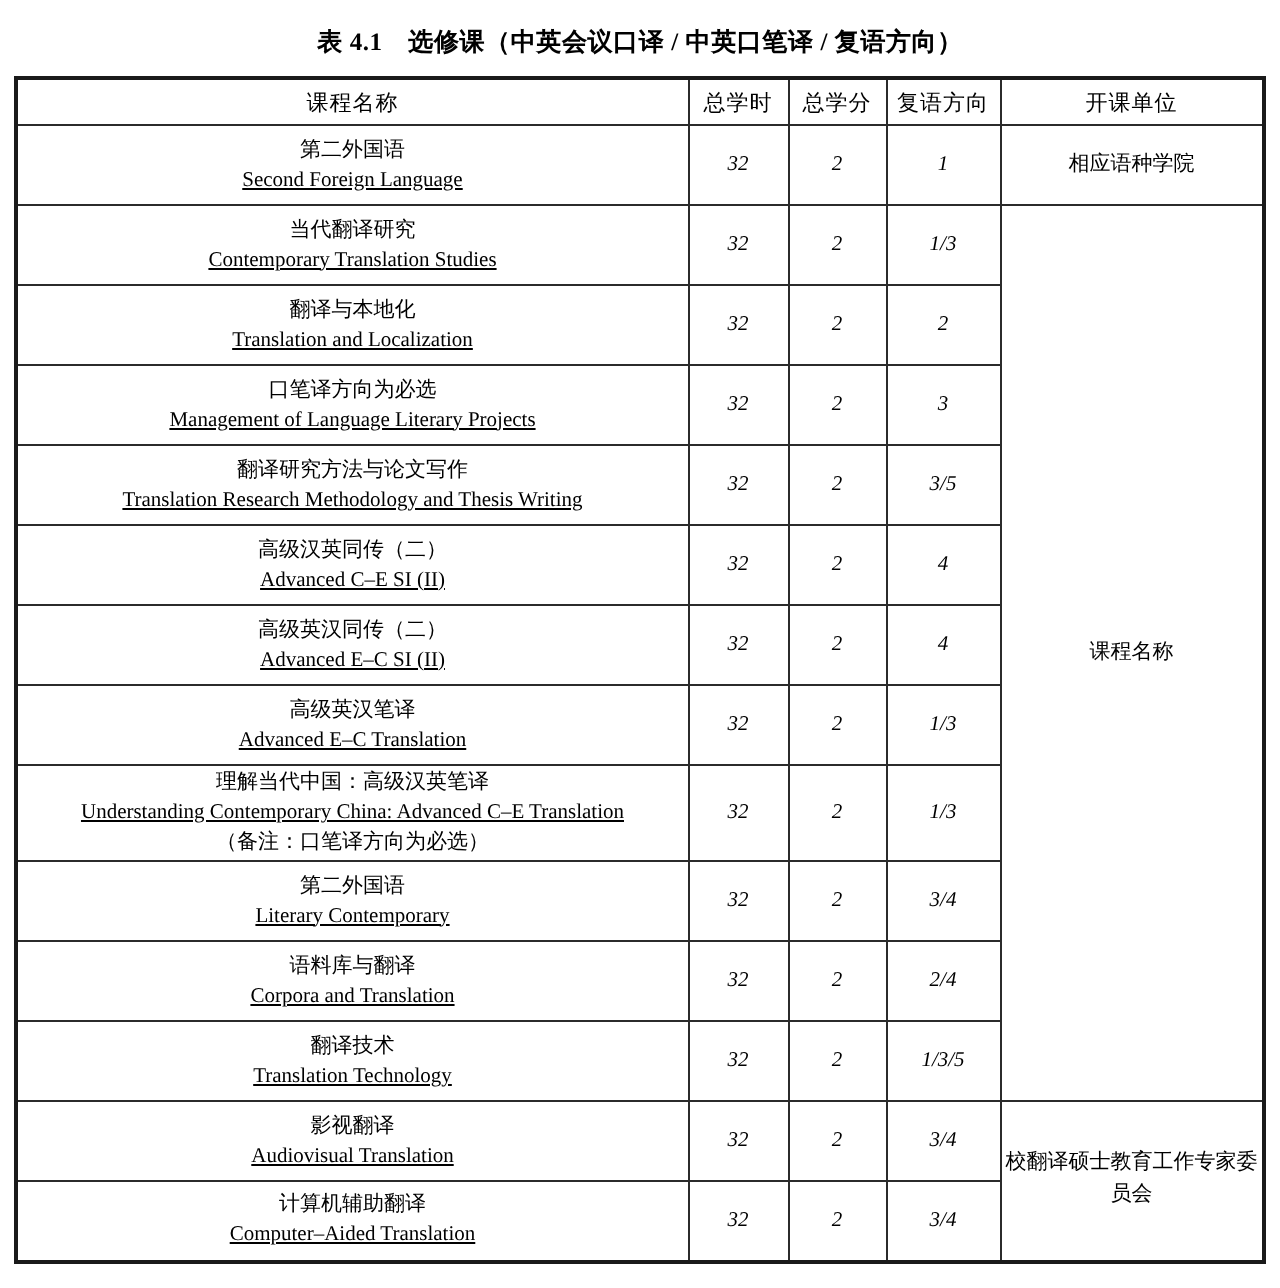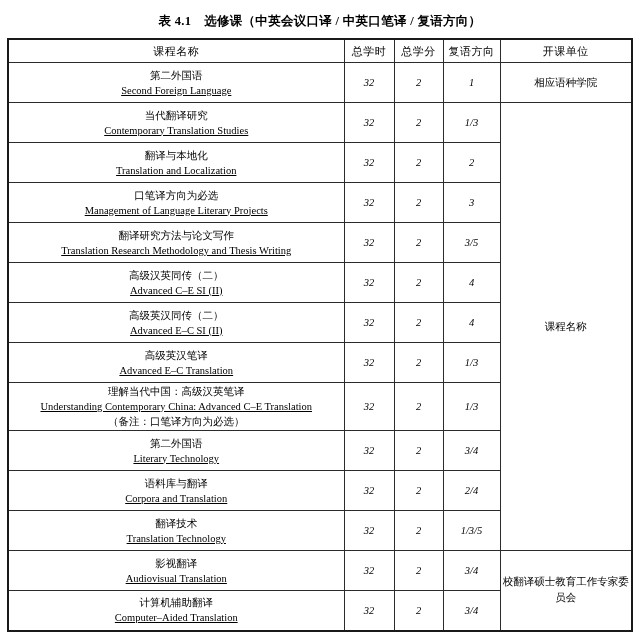--- a/index.html
+++ b/index.html
@@ -167,21 +167,21 @@
         <div class="note-line">（备注：口笔译方向为必选）</div>
       </td>
       <td class="num-cell">32</td>
       <td class="num-cell">2</td>
       <td class="num-cell">1/3</td>
     </tr>
 
     <tr class="data-row">
       <td>
         <div class="zh-line">第二外国语</div>
-        <div class="en-line">Literary Technology</div>
+        <div class="en-line">Literary Contemporary</div>
       </td>
       <td class="num-cell">32</td>
       <td class="num-cell">2</td>
       <td class="num-cell">3/4</td>
     </tr>
 
     <tr class="data-row">
       <td>
         <div class="zh-line">语料库与翻译</div>
         <div class="en-line">Corpora and Translation</div>

